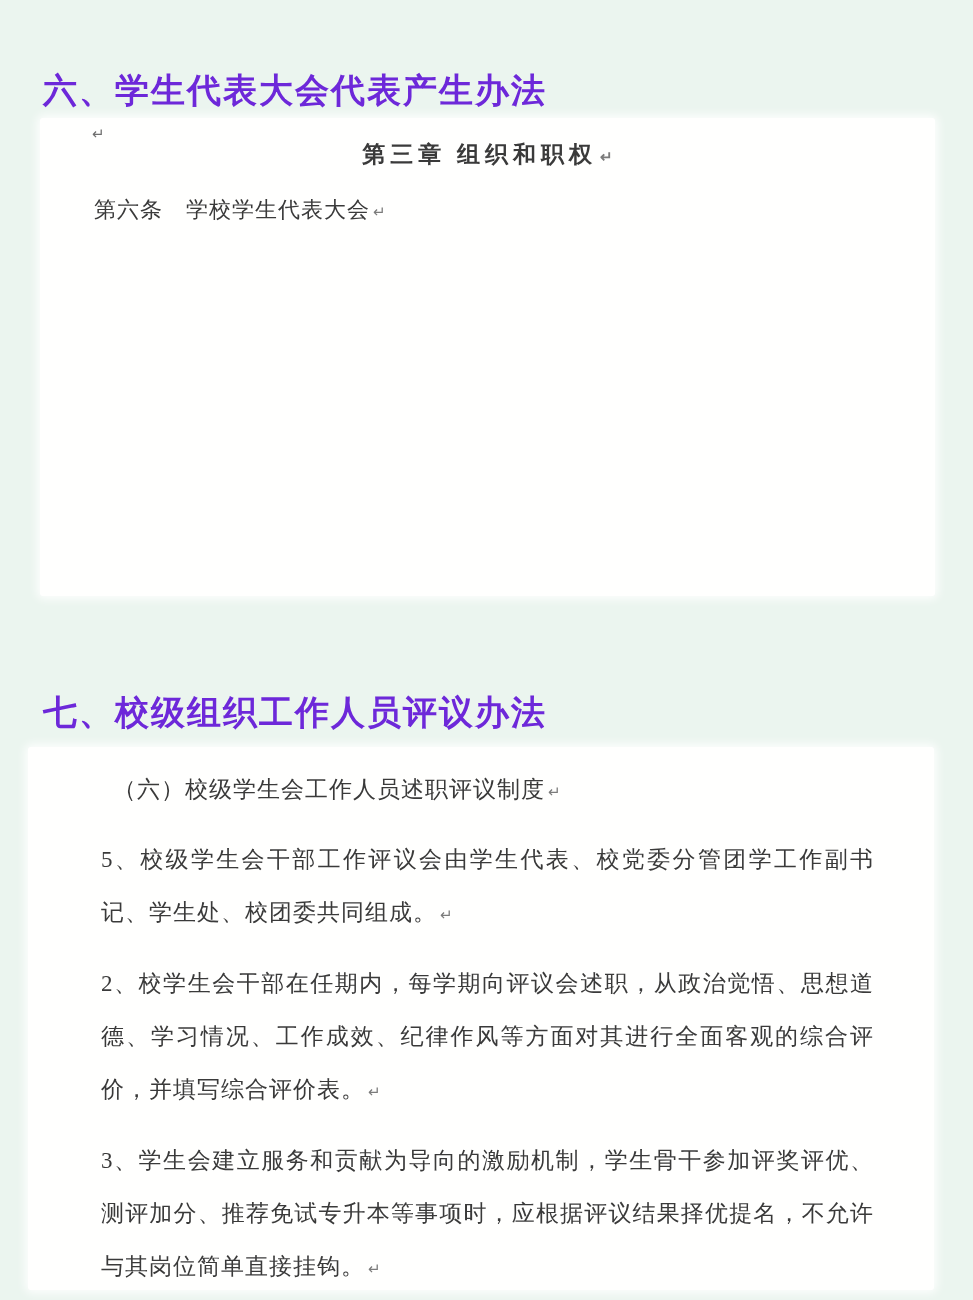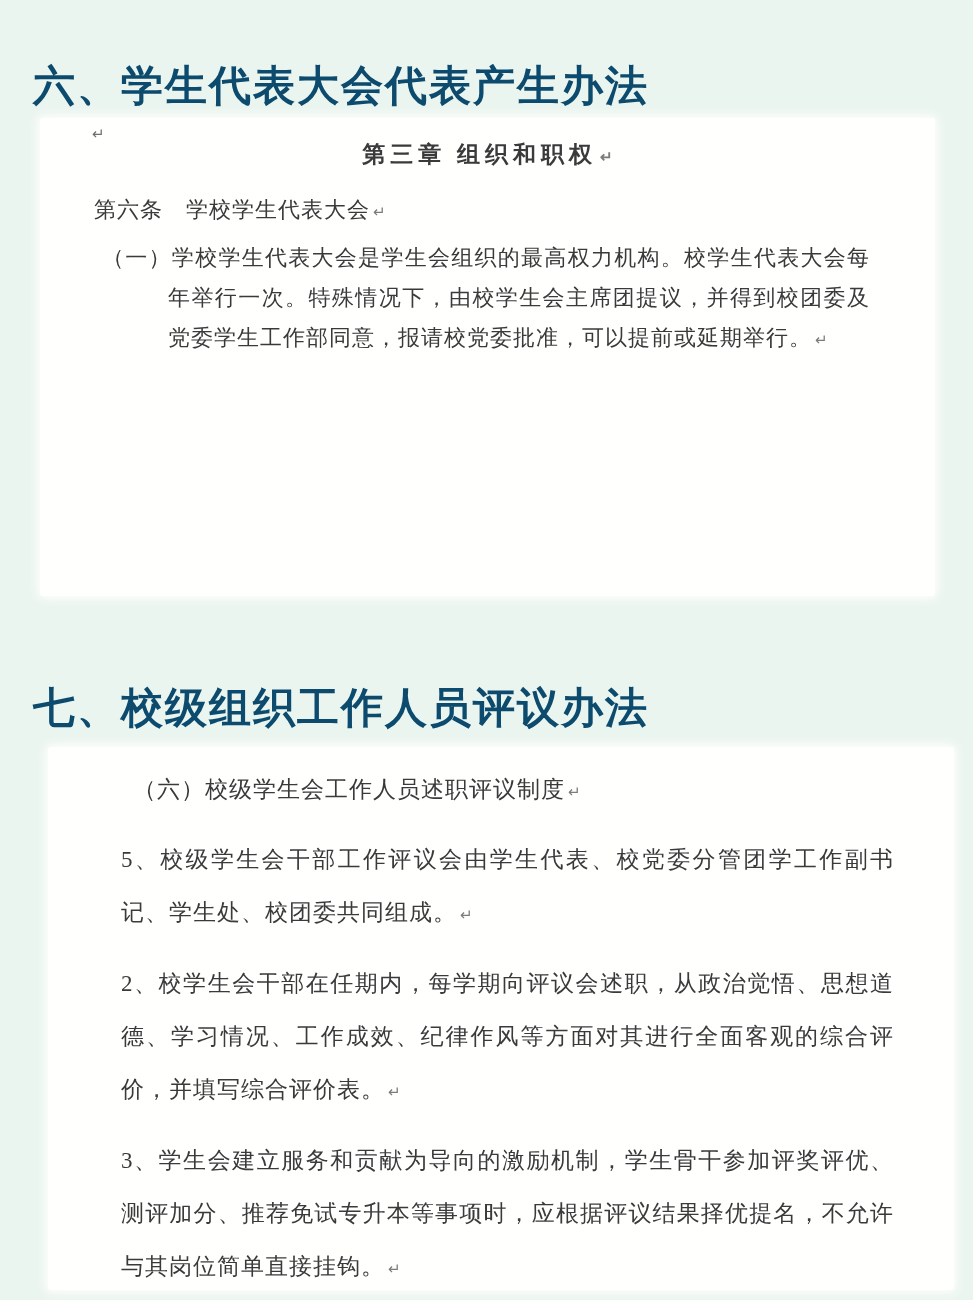--- a/index.html
+++ b/index.html
@@ -5,43 +5,43 @@
   html,body{margin:0;padding:0;}
   .page{
     position:relative;
     width:973px;height:1300px;
     background:#ebf5ef;
     overflow:hidden;
     font-family:"Liberation Serif", serif;
   }
   .big-heading{
     position:absolute;left:31px;
-    margin:2px;
+    margin:12px;
     font-family:"Liberation Sans", sans-serif;
     font-weight:800;
-    font-size:42px;
+    font-size:34px;
     letter-spacing:2px;
-    color:#0c4a6e;
+    color:#6d28d9;
     white-space:nowrap;
   }
   #heading-6{top:56px;}
   #heading-7{top:678px;}
   .panel{
     position:absolute;
     background:#fffffe;
     border-radius:3px;
     box-shadow:0 0 10px 3px rgba(255,255,255,.9);
     color:#3a3a3a;
   }
   #panel-1{
     left:40px;top:118px;width:895px;height:478px;
     font-size:22px;line-height:40px;letter-spacing:1px;
   }
   #panel-2{
-    left:48px;top:747px;width:906px;height:543px;
+    left:28px;top:747px;width:906px;height:543px;
     font-size:23px;line-height:53px;letter-spacing:1px;
   }
   .pilcrow{
     color:#7b7b7b;
     font-size:15px;
     letter-spacing:0;
     padding-left:3px;
   }
   .stray-pilcrow{
     position:absolute;left:52px;top:-4px;
@@ -94,23 +94,20 @@
     <span class="stray-pilcrow">↵</span>
 
     <div class="chapter-title">
       <span>第三章 组织和职权</span><span class="pilcrow">↵</span>
     </div>
 
     <div class="article-title">
       <span>第六条　学校学生代表大会</span><span class="pilcrow">↵</span>
     </div>
 
-    <div class="doc1-item">
-      <span>（一）</span><span>学校学生代表大会是学生会组织的最高权力机构。校学生代表大会每年举行一次。特殊情况下，由校学生会主席团提议，并得到校团委及党委学生工作部同意，报请校党委批准，可以提前或延期举行。</span><span class="pilcrow">↵</span>
-    </div>
 
 
   </div>
 
   <h1 class="big-heading" id="heading-7">七、校级组织工作人员评议办法</h1>
 
   <div class="panel" id="panel-2">
 
     <div class="doc2-subtitle">
       <span>（六）校级学生会工作人员述职评议制度</span><span class="pilcrow">↵</span>

